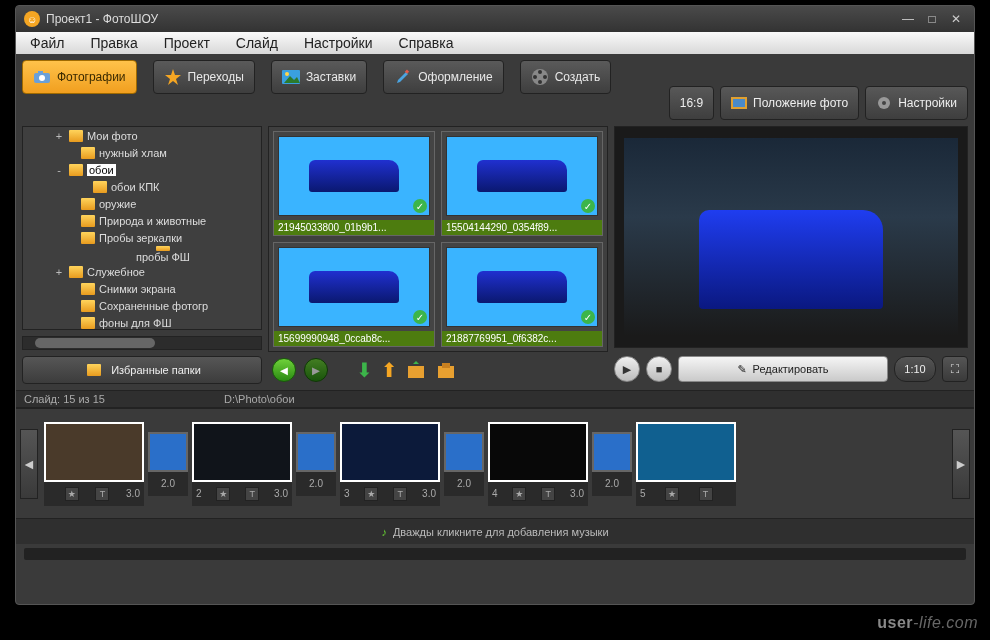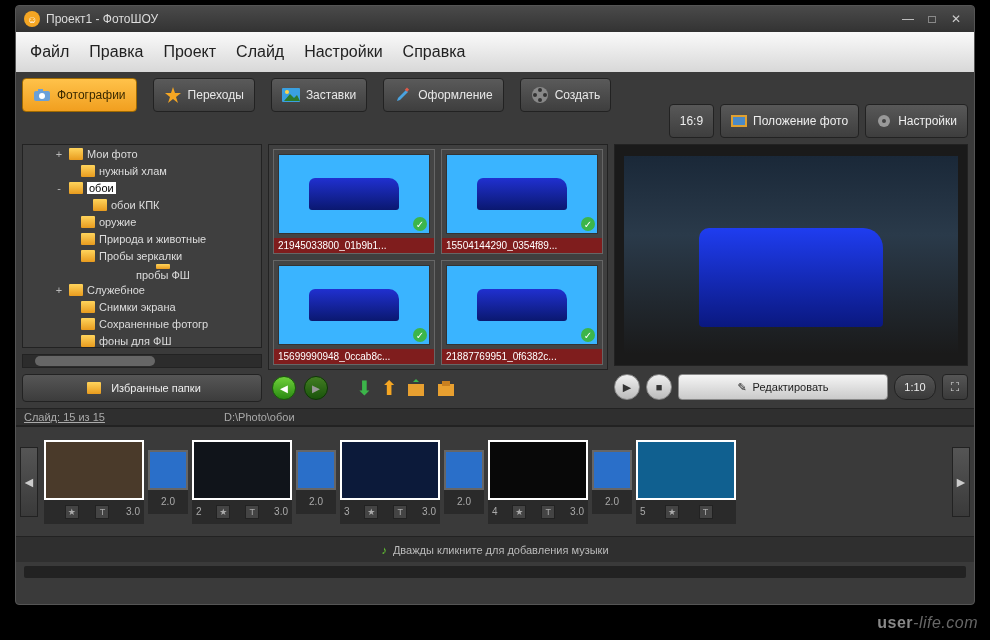--- a/index.html
+++ b/index.html
@@ -2,21 +2,21 @@
 <html><head>
 <meta charset="utf-8">
 <style>
 * { margin: 0; padding: 0; box-sizing: border-box; font-family: Arial, sans-serif; user-select: none; }
 body { background: #000; width: 990px; height: 640px; overflow: hidden; position: relative; }
 .window { width: 960px; height: 600px; margin: 5px auto 0; background: #3a3a3a; border: 1px solid #555; border-radius: 4px; display: flex; flex-direction: column; }
 .titlebar { height: 26px; background: linear-gradient(#4a4a4a,#333); display: flex; align-items: center; padding: 0 8px; color: #ddd; font-size: 12px; }
 .titlebar .logo { width: 16px; height: 16px; border-radius: 50%; background: #f5a623; margin-right: 6px; display: flex; align-items: center; justify-content: center; font-size: 10px; color: #fff; }
 .titlebar .spacer { flex: 1; }
 .titlebar .wbtn { width: 20px; height: 14px; margin-left: 4px; color: #ccc; font-size: 12px; text-align: center; cursor: pointer; }
-.menubar { height: 40px; background: linear-gradient(#fafafa,#d8d8d8); display: flex; align-items: center; padding: 0 6px; font-size: 16px; color: #222; gap: 4px; }
+.menubar { height: 22px; background: linear-gradient(#fafafa,#d8d8d8); display: flex; align-items: center; padding: 0 6px; font-size: 14px; color: #222; gap: 10px; }
 .menubar .mi { padding: 2px 8px; cursor: pointer; }
 .toolstrip { display: flex; padding: 6px 6px 0; background: #3a3a3a; gap: 16px; }
 .tabbtn { height: 34px; display: flex; align-items: center; gap: 6px; padding: 0 10px; border: 1px solid #222; border-radius: 4px; background: linear-gradient(#5a5a5a,#3e3e3e); color: #e8e8e8; font-size: 12px; cursor: pointer; white-space: nowrap; }
 .tabbtn.active { background: linear-gradient(#ffc24a,#f19f1f); color: #3a2a00; border-color: #a06a00; }
 .tabbtn .tic { width: 18px; height: 18px; display: flex; align-items: center; justify-content: center; }
 .rightbtns { display: flex; gap: 6px; margin-left: auto; margin-top: 26px; }
 .rbtn { height: 34px; display: flex; align-items: center; gap: 6px; padding: 0 10px; border: 1px solid #222; border-radius: 4px; background: linear-gradient(#585858,#3e3e3e); color: #eee; font-size: 12px; cursor: pointer; }
 .content { display: flex; padding: 6px; gap: 6px; flex: 0 0 auto; height: 270px; }
 .leftcol { width: 240px; display: flex; flex-direction: column; gap: 6px; }
 .treebox { flex: 1; border: 1px solid #222; background: #3f3f3f; font-size: 11px; color: #ddd; overflow: hidden; position: relative; }
@@ -27,36 +27,36 @@
 .treerow .lbl { white-space: nowrap; }
 .hscroll { height: 14px; background: #2c2c2c; border: 1px solid #222; position: relative; }
 .hscroll .thumb { position: absolute; left: 12px; width: 120px; top: 1px; bottom: 1px; background: #666; border-radius: 6px; }
 .favbtn { height: 28px; border: 1px solid #222; border-radius: 4px; background: linear-gradient(#565656,#3c3c3c); color: #eee; font-size: 11px; display: flex; align-items: center; justify-content: center; gap: 6px; cursor: pointer; }
 .midcol { width: 340px; display: flex; flex-direction: column; gap: 4px; }
 .thumbs { flex: 1; border: 1px solid #222; background: #3f3f3f; padding: 4px; display: grid; grid-template-columns: 1fr 1fr; gap: 6px; position: relative; overflow: hidden; }
 .thumbcell { border: 1px solid #666; background: #444; display: flex; flex-direction: column; }
 .thumbimg { flex: 1; margin: 4px; background: #3ab4ff; position: relative; border: 1px solid #333; display: flex; align-items: center; justify-content: center; }
 .thumbimg .car { width: 60%; height: 40%; background: linear-gradient(#2030d0,#0a1870); border-radius: 6px 10px 3px 3px; }
 .thumbimg .check { position: absolute; right: 2px; bottom: 2px; width: 14px; height: 14px; border-radius: 50%; background: #3cb54a; color: #fff; font-size: 10px; display: flex; align-items: center; justify-content: center; }
-.thumbname { background: #7f1d1d; color: #fff; font-size: 10px; padding: 2px 4px; white-space: nowrap; overflow: hidden; text-overflow: ellipsis; }
+.thumbname { background: #4d7c0f; color: #fff; font-size: 10px; padding: 2px 4px; white-space: nowrap; overflow: hidden; text-overflow: ellipsis; }
 .midtools { height: 28px; display: flex; align-items: center; gap: 8px; padding-left: 4px; }
 .circ { width: 24px; height: 24px; border-radius: 50%; background: linear-gradient(#6fd13a,#2a8a12); display: flex; align-items: center; justify-content: center; color: #fff; font-size: 13px; cursor: pointer; border: 1px solid #185c09; }
 .circ.dim { filter: brightness(0.6); }
 .arr { font-size: 20px; cursor: pointer; }
 .rightcol { flex: 1; display: flex; flex-direction: column; gap: 6px; }
 .preview { flex: 1; border: 1px solid #222; background: #1a1a1a; display: flex; align-items: center; justify-content: center; position: relative; }
 .previmg { width: 95%; height: 90%; background: linear-gradient(180deg,#1a2838 0%,#2a3a4a 40%,#1a1a1a 100%); display: flex; align-items: flex-end; justify-content: center; position: relative; }
 .previmg .bigcar { width: 55%; height: 50%; background: linear-gradient(#1f3df0,#0a1880); border-radius: 10px 20px 4px 4px; margin-bottom: 8%; }
 .playtools { height: 30px; display: flex; align-items: center; gap: 6px; }
 .circbtn { width: 26px; height: 26px; border-radius: 50%; background: linear-gradient(#f0f0f0,#bbb); border: 1px solid #888; display: flex; align-items: center; justify-content: center; font-size: 11px; cursor: pointer; color: #333; }
 .editbtn { flex: 1; height: 26px; border-radius: 4px; background: linear-gradient(#f5f5f5,#cacaca); border: 1px solid #888; font-size: 11px; display: flex; align-items: center; justify-content: center; gap: 6px; cursor: pointer; color: #222; }
 .timebox { width: 42px; height: 26px; border-radius: 12px; background: linear-gradient(#555,#3a3a3a); border: 1px solid #222; color: #eee; font-size: 11px; display: flex; align-items: center; justify-content: center; }
 .fsbtn { width: 26px; height: 26px; border-radius: 4px; background: linear-gradient(#555,#3a3a3a); border: 1px solid #222; color: #ddd; display: flex; align-items: center; justify-content: center; cursor: pointer; font-size: 12px;}
 .tlinfo { display: flex; font-size: 11px; color: #aaa; padding: 2px 8px; border-top: 1px solid #222; border-bottom: 1px solid #222; background: #2f2f2f; }
-.tlinfo .slinfo { width: 200px; text-decoration: underline; }
+.tlinfo .slinfo { width: 200px; }
 .timeline { height: 110px; background: #3a3a3a; border-top: 1px solid #222; display: flex; align-items: center; overflow: hidden; padding: 0 4px; position: relative; }
 .tlnav { width: 18px; height: 70px; background: linear-gradient(#555,#3a3a3a); border: 1px solid #222; color: #ccc; display: flex; align-items: center; justify-content: center; cursor: pointer; font-size: 14px;}
 .strip { flex: 1; display: flex; align-items: center; gap: 4px; padding: 0 6px; overflow: hidden; }
 .slide { display: flex; flex-direction: column; align-items: center; }
 .simg { width: 100px; height: 60px; border: 2px solid #fff; background: #222; position: relative; display: flex; align-items: center; justify-content: center; }
 .simg.small { width: 40px; height: 40px; border-color: #666; background: #2a6fc9; }
 .sbar { width: 100px; height: 24px; background: #2a2a2a; display: flex; align-items: center; justify-content: space-between; padding: 0 4px; color: #aaa; font-size: 10px; }
 .sbar.small { width: 40px; justify-content: center; }
 .sbar .sbtn { width: 14px; height: 14px; background: #444; border: 1px solid #222; display: flex; align-items: center; justify-content: center; font-size: 9px; }
 .audiostrip { height: 26px; background: #2f2f2f; border-top: 1px solid #222; display: flex; align-items: center; justify-content: center; color: #bbb; font-size: 11px; gap: 6px; cursor: pointer; }

